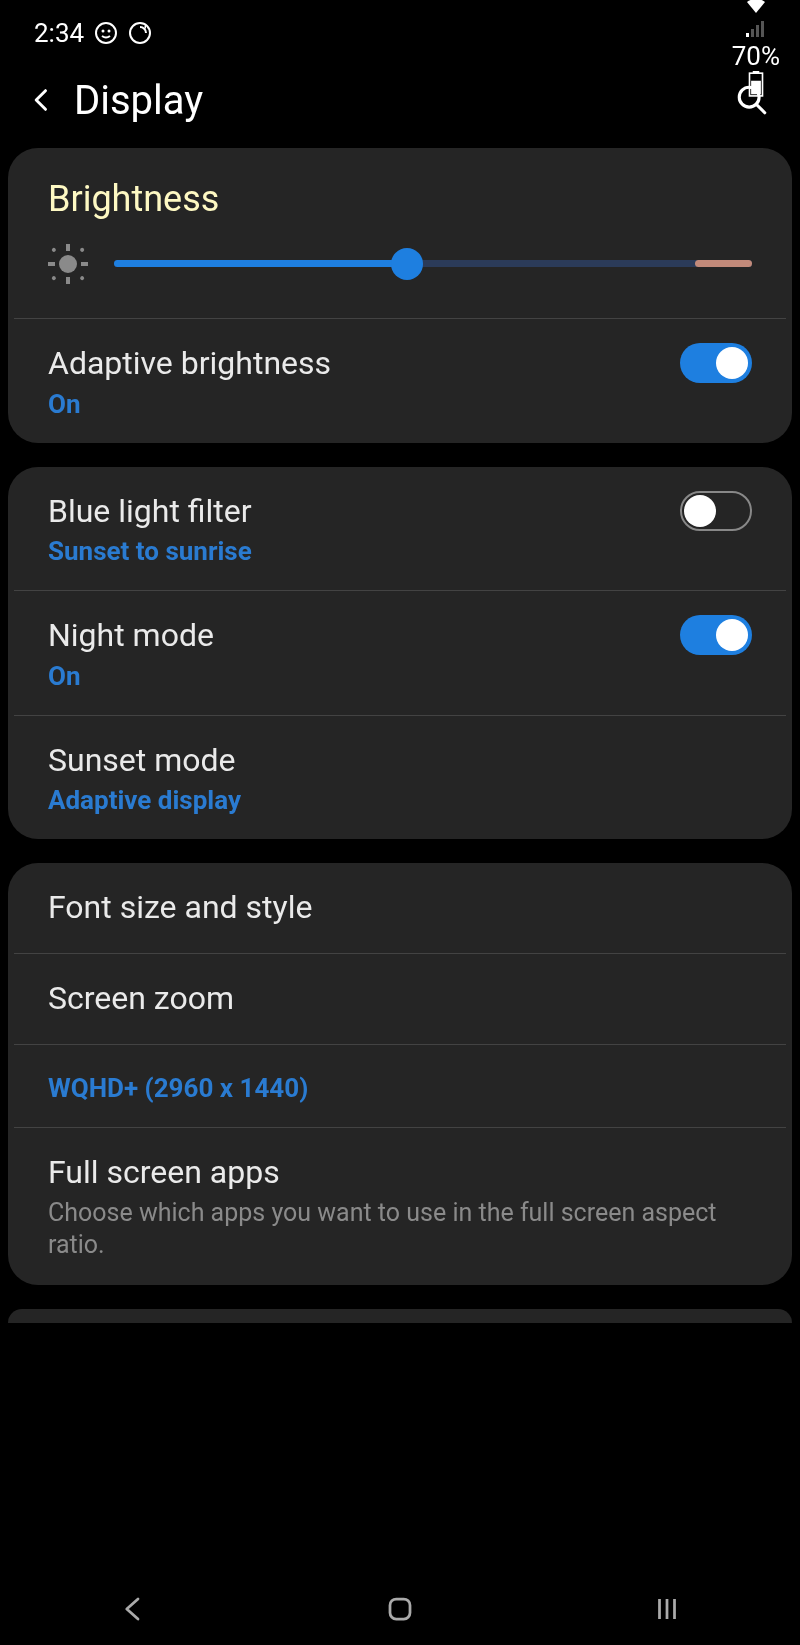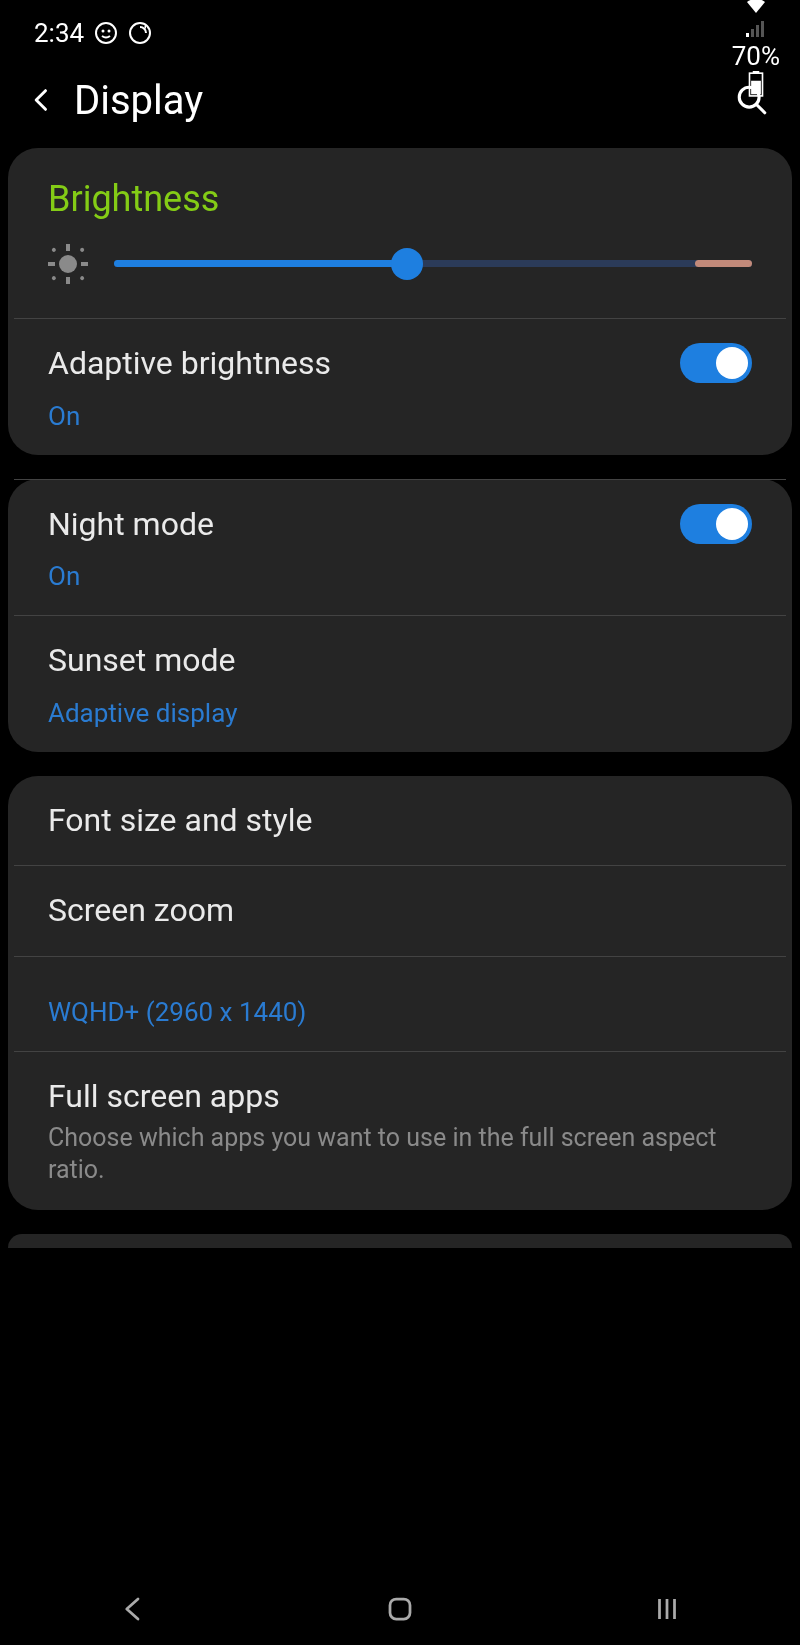--- a/index.html
+++ b/index.html
@@ -13,21 +13,21 @@
   .status-left, .status-right { display:flex; align-items:center; gap:10px;}
   .status-right { gap:0;flex-direction:column;}
   .app-bar { height:76px; display:flex; align-items:flex-end; padding:0 24px 0 18px;}
   .back-btn { width:48px; height:48px; display:flex; align-items:center;
     justify-content:center;}
   .app-title { font-size:40px; font-weight:400; color:#fff; margin-left:8px; flex:1;}
   .search-btn { width:48px; height:48px; display:flex; align-items:center;
     justify-content:center;}
   .content { padding:0 8px;}
   .card { background:#252525; border-radius:30px; margin:24px 0; padding:0 0;}
-  .section-title { font-size:36px; padding:30px 40px 24px; color:#84cc16;}
+  .section-title { font-size:36px; padding:30px 40px 24px; color:#fef9c3;}
   .slider-row { display:flex; align-items:center; padding:0 40px 34px; gap:26px;}
   .brightness-icon { width:40px; height:40px; position:relative; flex-shrink:0;}
   .brightness-icon .core { width:18px; height:18px; border-radius:50%;
     background:#8a8a8a; position:absolute; left:11px; top:11px;}
   .brightness-icon .ray { position:absolute; width:4px; height:7px; background:#8a8a8a;
     left:18px; top:0; transform-origin:2px 20px;}
   .brightness-icon .dot { position:absolute; width:4px; height:4px; background:#8a8a8a;
     border-radius:50%; left:18px; top:-2px; transform-origin:2px 22px;}
   .slider { flex:1; height:32px; position:relative;}
   .track-full { position:absolute; height:7px; width:100%; top:12px;
@@ -35,21 +35,21 @@
   .track-warn { position:absolute; height:7px; right:0; width:9%; top:12px;
     background:#c28a7a; border-radius:4px;}
   .track-fill { position:absolute; height:7px; left:0; top:12px;
     background:#1e7fe0; border-radius:4px;}
   .thumb { position:absolute; width:32px; height:32px; border-radius:50%;
     background:#1e7fe0; top:0; transform:translateX(-50%);}
   .divider { height:1px; background:#434343; margin:0 6px;}
   .row { display:flex; align-items:flex-start; padding:24px 40px;}
   .row-text { flex:1;}
   .row-title { font-size:32px; color:#eaeaea; line-height:1.3;}
-  .row-sub-blue { font-size:26px; color:#2a7bd1; margin-top:16px;}
+  .row-sub-blue { font-size:26px; color:#2a7bd1; margin-top:4px;font-weight:bold;}
   .row-sub-grey { font-size:25px; color:#8a8a8a; margin-top:4px; line-height:1.28;}
   .toggle { width:72px; height:40px; border-radius:20px; position:relative;
     flex-shrink:0;}
   .toggle.on { background:#1e7fe0;}
   .toggle.off { background:transparent; border:2px solid #888;}
   .toggle .knob { width:32px; height:32px; border-radius:50%; background:#fff;
     position:absolute; top:4px;}
   .toggle.on .knob { right:4px;}
   .toggle.off .knob { left:2px; top:2px;}
   .card.cut { border-bottom-left-radius:0; border-bottom-right-radius:0;}
@@ -157,20 +157,29 @@
         <div class="row-title">Adaptive brightness</div>
         <div class="row-sub-blue">On</div>
       </div>
       <div class="toggle on">
           <div class="knob"></div>
         </div>
     </div>
   </div>
 
   <div class="card">
+    <div class="row">
+      <div class="row-text">
+        <div class="row-title">Blue light filter</div>
+        <div class="row-sub-blue">Sunset to sunrise</div>
+      </div>
+      <div class="toggle off">
+          <div class="knob"></div>
+        </div>
+    </div>
     <div class="divider"></div>
     <div class="row">
       <div class="row-text">
         <div class="row-title">Night mode</div>
         <div class="row-sub-blue">On</div>
       </div>
       <div class="toggle on">
           <div class="knob"></div>
         </div>
     </div>

